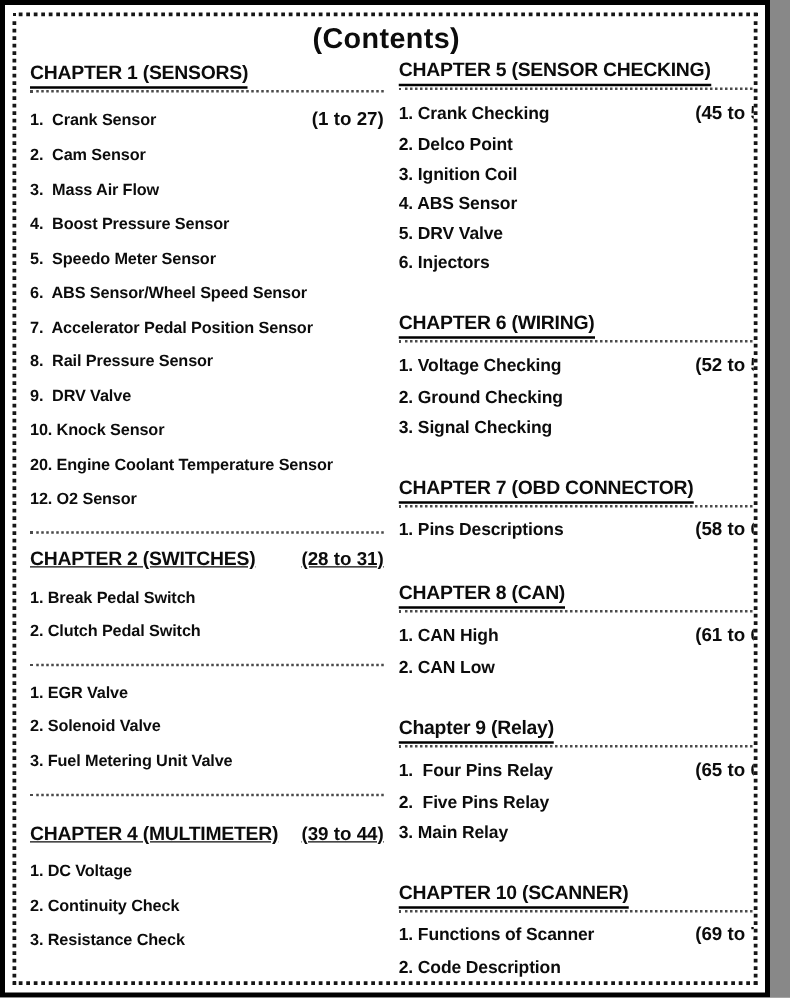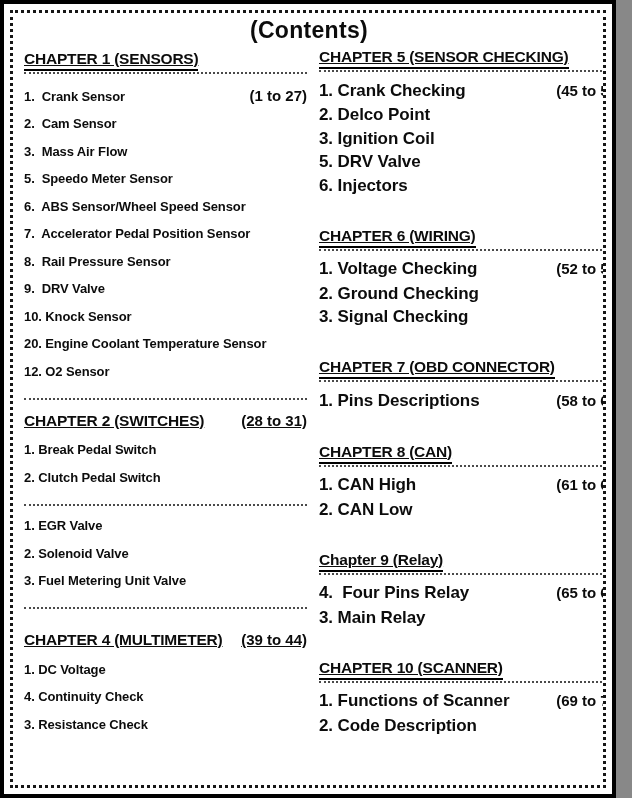--- a/index.html
+++ b/index.html
@@ -39,21 +39,20 @@
 
   
   .heading-block { line-height: 19px; }
   .heading-text {
     display: inline-block;
     font-size: 15.5px;
     font-weight: bold;
     letter-spacing: -0.2px;
     border-bottom: 2.5px solid #000;
     padding-bottom: 1px;
-    text-decoration: underline;
   }
   .heading-rule {
     border-top: 2px dotted #4a4a4a;
     height: 0;
     margin-top: 1px;
   }
 
   
   .heading-row {
     display: flex;
@@ -102,21 +101,21 @@
   .col-left .item-label { font-size: 13px; line-height: 15px; }
   .col-left .heading-row { margin-top: 12px; margin-bottom: 2px; }
   .col-left .sec-idx-3 .heading-row { margin-top: 22px; }
 
   
   .col-right .section { margin-top: 0; }
   .col-right .section + .section { margin-top: 33px; }
   .col-right .heading-block { margin-top: 1px; }
   .col-right .heading-rule { margin-bottom: 3px; }
   .col-right .item { margin-top: 9.5px; }
-  .col-right .item-label { font-size: 17px; line-height: 14px; }
+  .col-right .item-label { font-size: 14px; line-height: 14px; }
 </style>
 </head>
 <body>
 
 <div class="page-outer">
   <div class="page-inner">
     <div class="page-title">(Contents)</div>
     <div class="cols">
       <div class="col col-left">
           <section class="section sec-idx-0">
@@ -126,20 +125,23 @@
               <span class="item-label">1.  Crank Sensor</span>
               <span class="item-range">(1 to 27)</span>
             </div>
             <div class="item">
               <span class="item-label">2.  Cam Sensor</span>
             </div>
             <div class="item">
               <span class="item-label">3.  Mass Air Flow</span>
             </div>
             <div class="item">
+              <span class="item-label">4.  Boost Pressure Sensor</span>
+            </div>
+            <div class="item">
               <span class="item-label">5.  Speedo Meter Sensor</span>
             </div>
             <div class="item">
               <span class="item-label">6.  ABS Sensor/Wheel Speed Sensor</span>
             </div>
             <div class="item">
               <span class="item-label">7.  Accelerator Pedal Position Sensor</span>
             </div>
             <div class="item">
               <span class="item-label">8.  Rail Pressure Sensor</span>
@@ -185,21 +187,21 @@
           <div class="separator"></div>
           <section class="section sec-idx-3">
             <div class="heading-row">
               <span class="heading-text-plain">CHAPTER 4 (MULTIMETER)</span>
               <span class="heading-range">(39 to 44)</span>
             </div>
             <div class="item">
               <span class="item-label">1. DC Voltage</span>
             </div>
             <div class="item">
-              <span class="item-label">4. Continuity Check</span>
+              <span class="item-label">2. Continuity Check</span>
             </div>
             <div class="item">
               <span class="item-label">3. Resistance Check</span>
             </div>
           </section>
         </div>
       <div class="col col-right">
           <section class="section sec-idx-0">
             <div class="heading-block"><span class="heading-text">CHAPTER 5 (SENSOR CHECKING)</span></div>
             <div class="heading-rule"></div>
@@ -207,20 +209,23 @@
               <span class="item-label">1. Crank Checking</span>
               <span class="item-range">(45 to 51)</span>
             </div>
             <div class="item">
               <span class="item-label">2. Delco Point</span>
             </div>
             <div class="item">
               <span class="item-label">3. Ignition Coil</span>
             </div>
             <div class="item">
+              <span class="item-label">4. ABS Sensor</span>
+            </div>
+            <div class="item">
               <span class="item-label">5. DRV Valve</span>
             </div>
             <div class="item">
               <span class="item-label">6. Injectors</span>
             </div>
           </section>
           <section class="section sec-idx-1">
             <div class="heading-block"><span class="heading-text">CHAPTER 6 (WIRING)</span></div>
             <div class="heading-rule"></div>
             <div class="item">
@@ -250,22 +255,25 @@
               <span class="item-range">(61 to 64)</span>
             </div>
             <div class="item">
               <span class="item-label">2. CAN Low</span>
             </div>
           </section>
           <section class="section sec-idx-4">
             <div class="heading-block"><span class="heading-text">Chapter 9 (Relay)</span></div>
             <div class="heading-rule"></div>
             <div class="item">
-              <span class="item-label">4.  Four Pins Relay</span>
+              <span class="item-label">1.  Four Pins Relay</span>
               <span class="item-range">(65 to 68)</span>
+            </div>
+            <div class="item">
+              <span class="item-label">2.  Five Pins Relay</span>
             </div>
             <div class="item">
               <span class="item-label">3. Main Relay</span>
             </div>
           </section>
           <section class="section sec-idx-5">
             <div class="heading-block"><span class="heading-text">CHAPTER 10 (SCANNER)</span></div>
             <div class="heading-rule"></div>
             <div class="item">
               <span class="item-label">1. Functions of Scanner</span>

